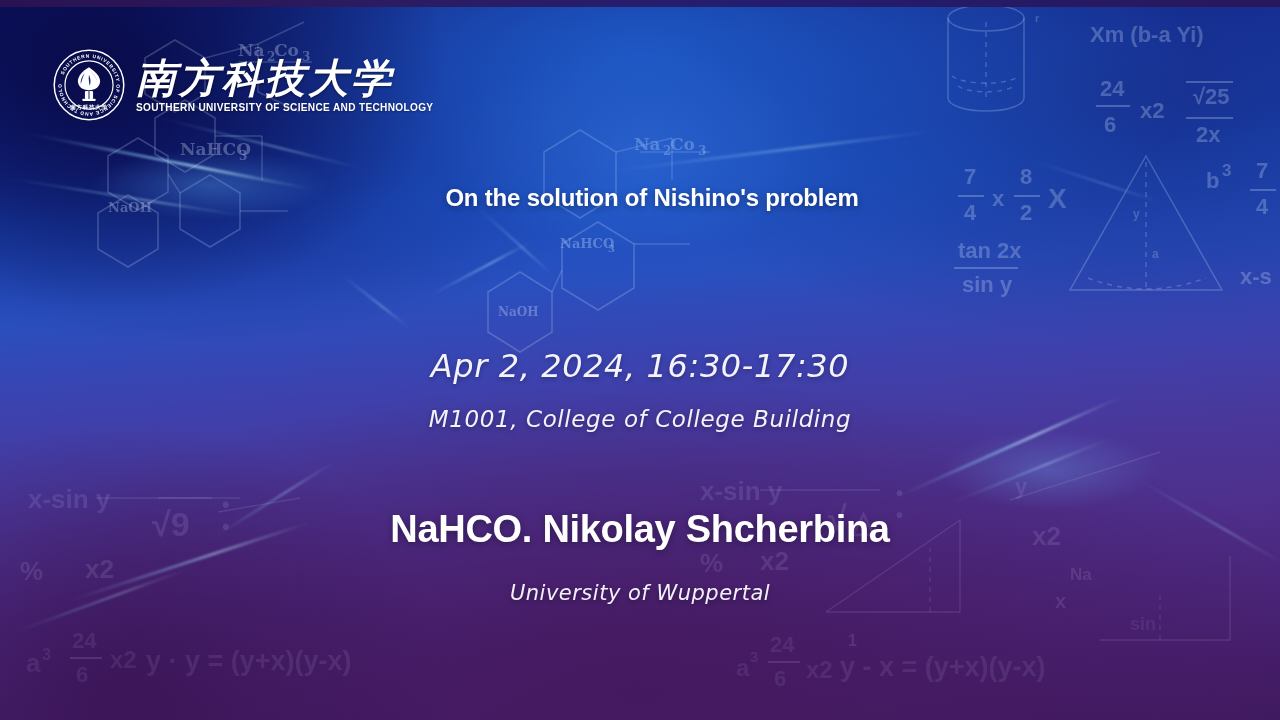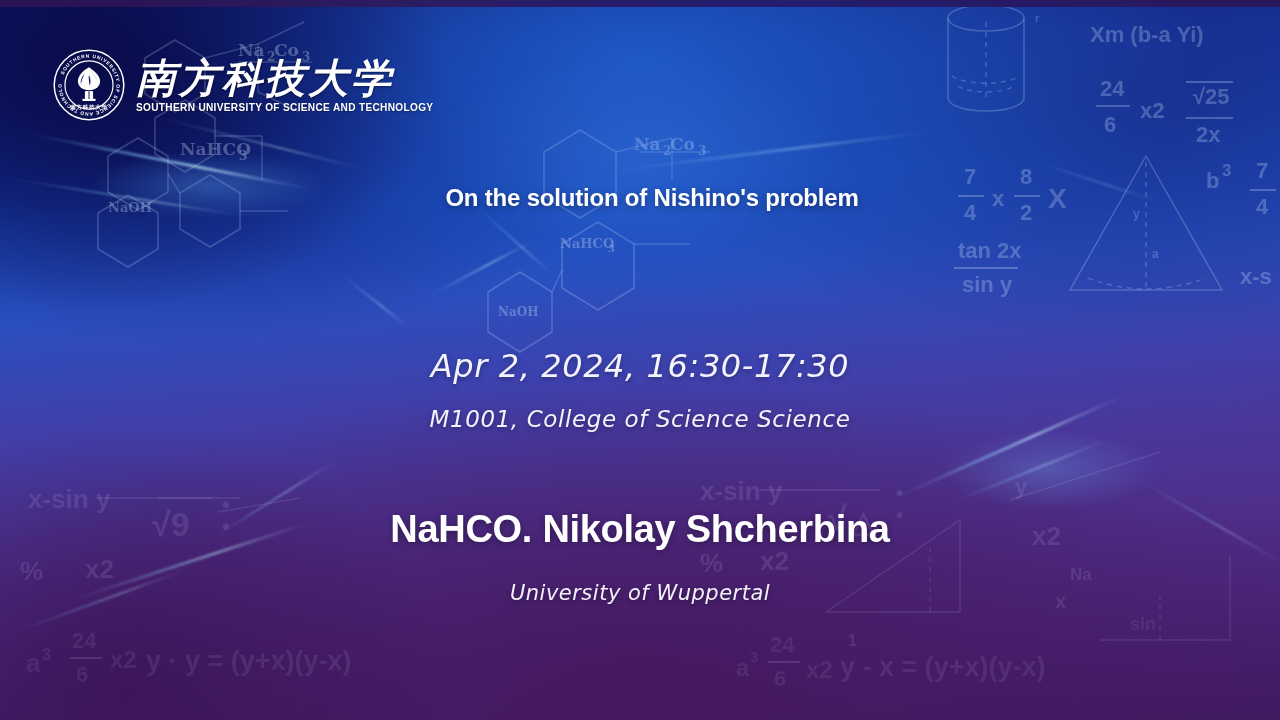--- a/index.html
+++ b/index.html
@@ -429,18 +429,18 @@
     </svg>
     <div class="logo-words">
       <div class="logo-cn">南方科技大学</div>
       <div class="logo-en">SOUTHERN UNIVERSITY OF SCIENCE AND TECHNOLOGY</div>
     </div>
   </div>
 
   <div class="content">
     <div class="talk-title">On the solution of Nishino's problem</div>
     <div class="talk-datetime">Apr 2, 2024, 16:30-17:30</div>
-    <div class="talk-venue">M1001, College of Science Science</div>
+    <div class="talk-venue">M1001, College of College Building</div>
     <div class="speaker-name">NaHCO. Nikolay Shcherbina</div>
     <div class="speaker-affiliation">University of Wuppertal</div>
   </div>
 
 </div>
 
 </body></html>

